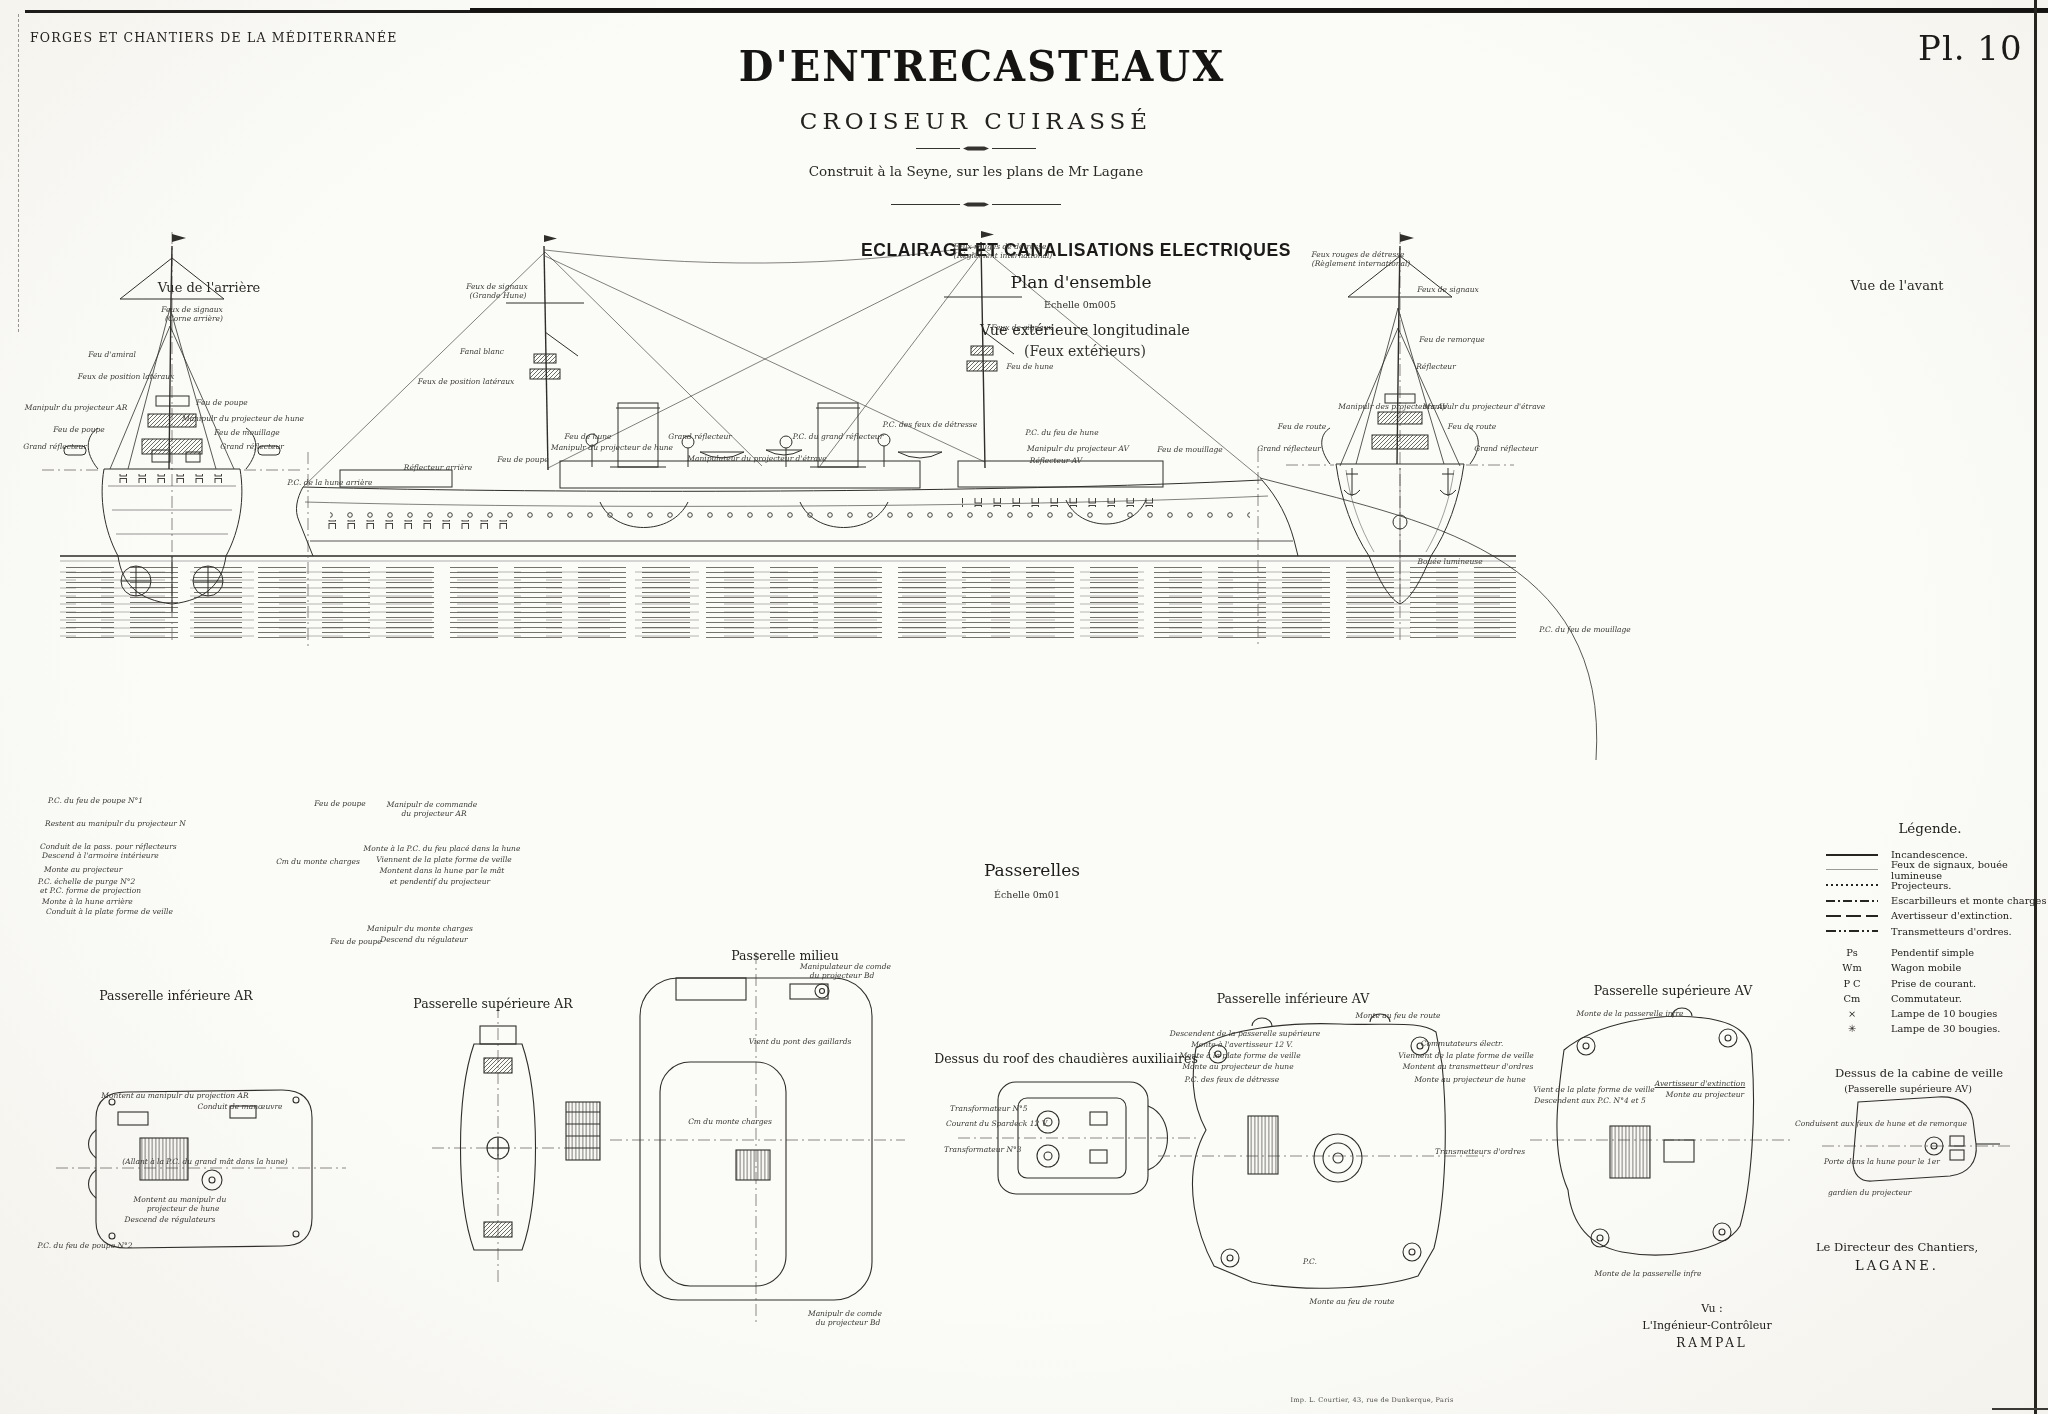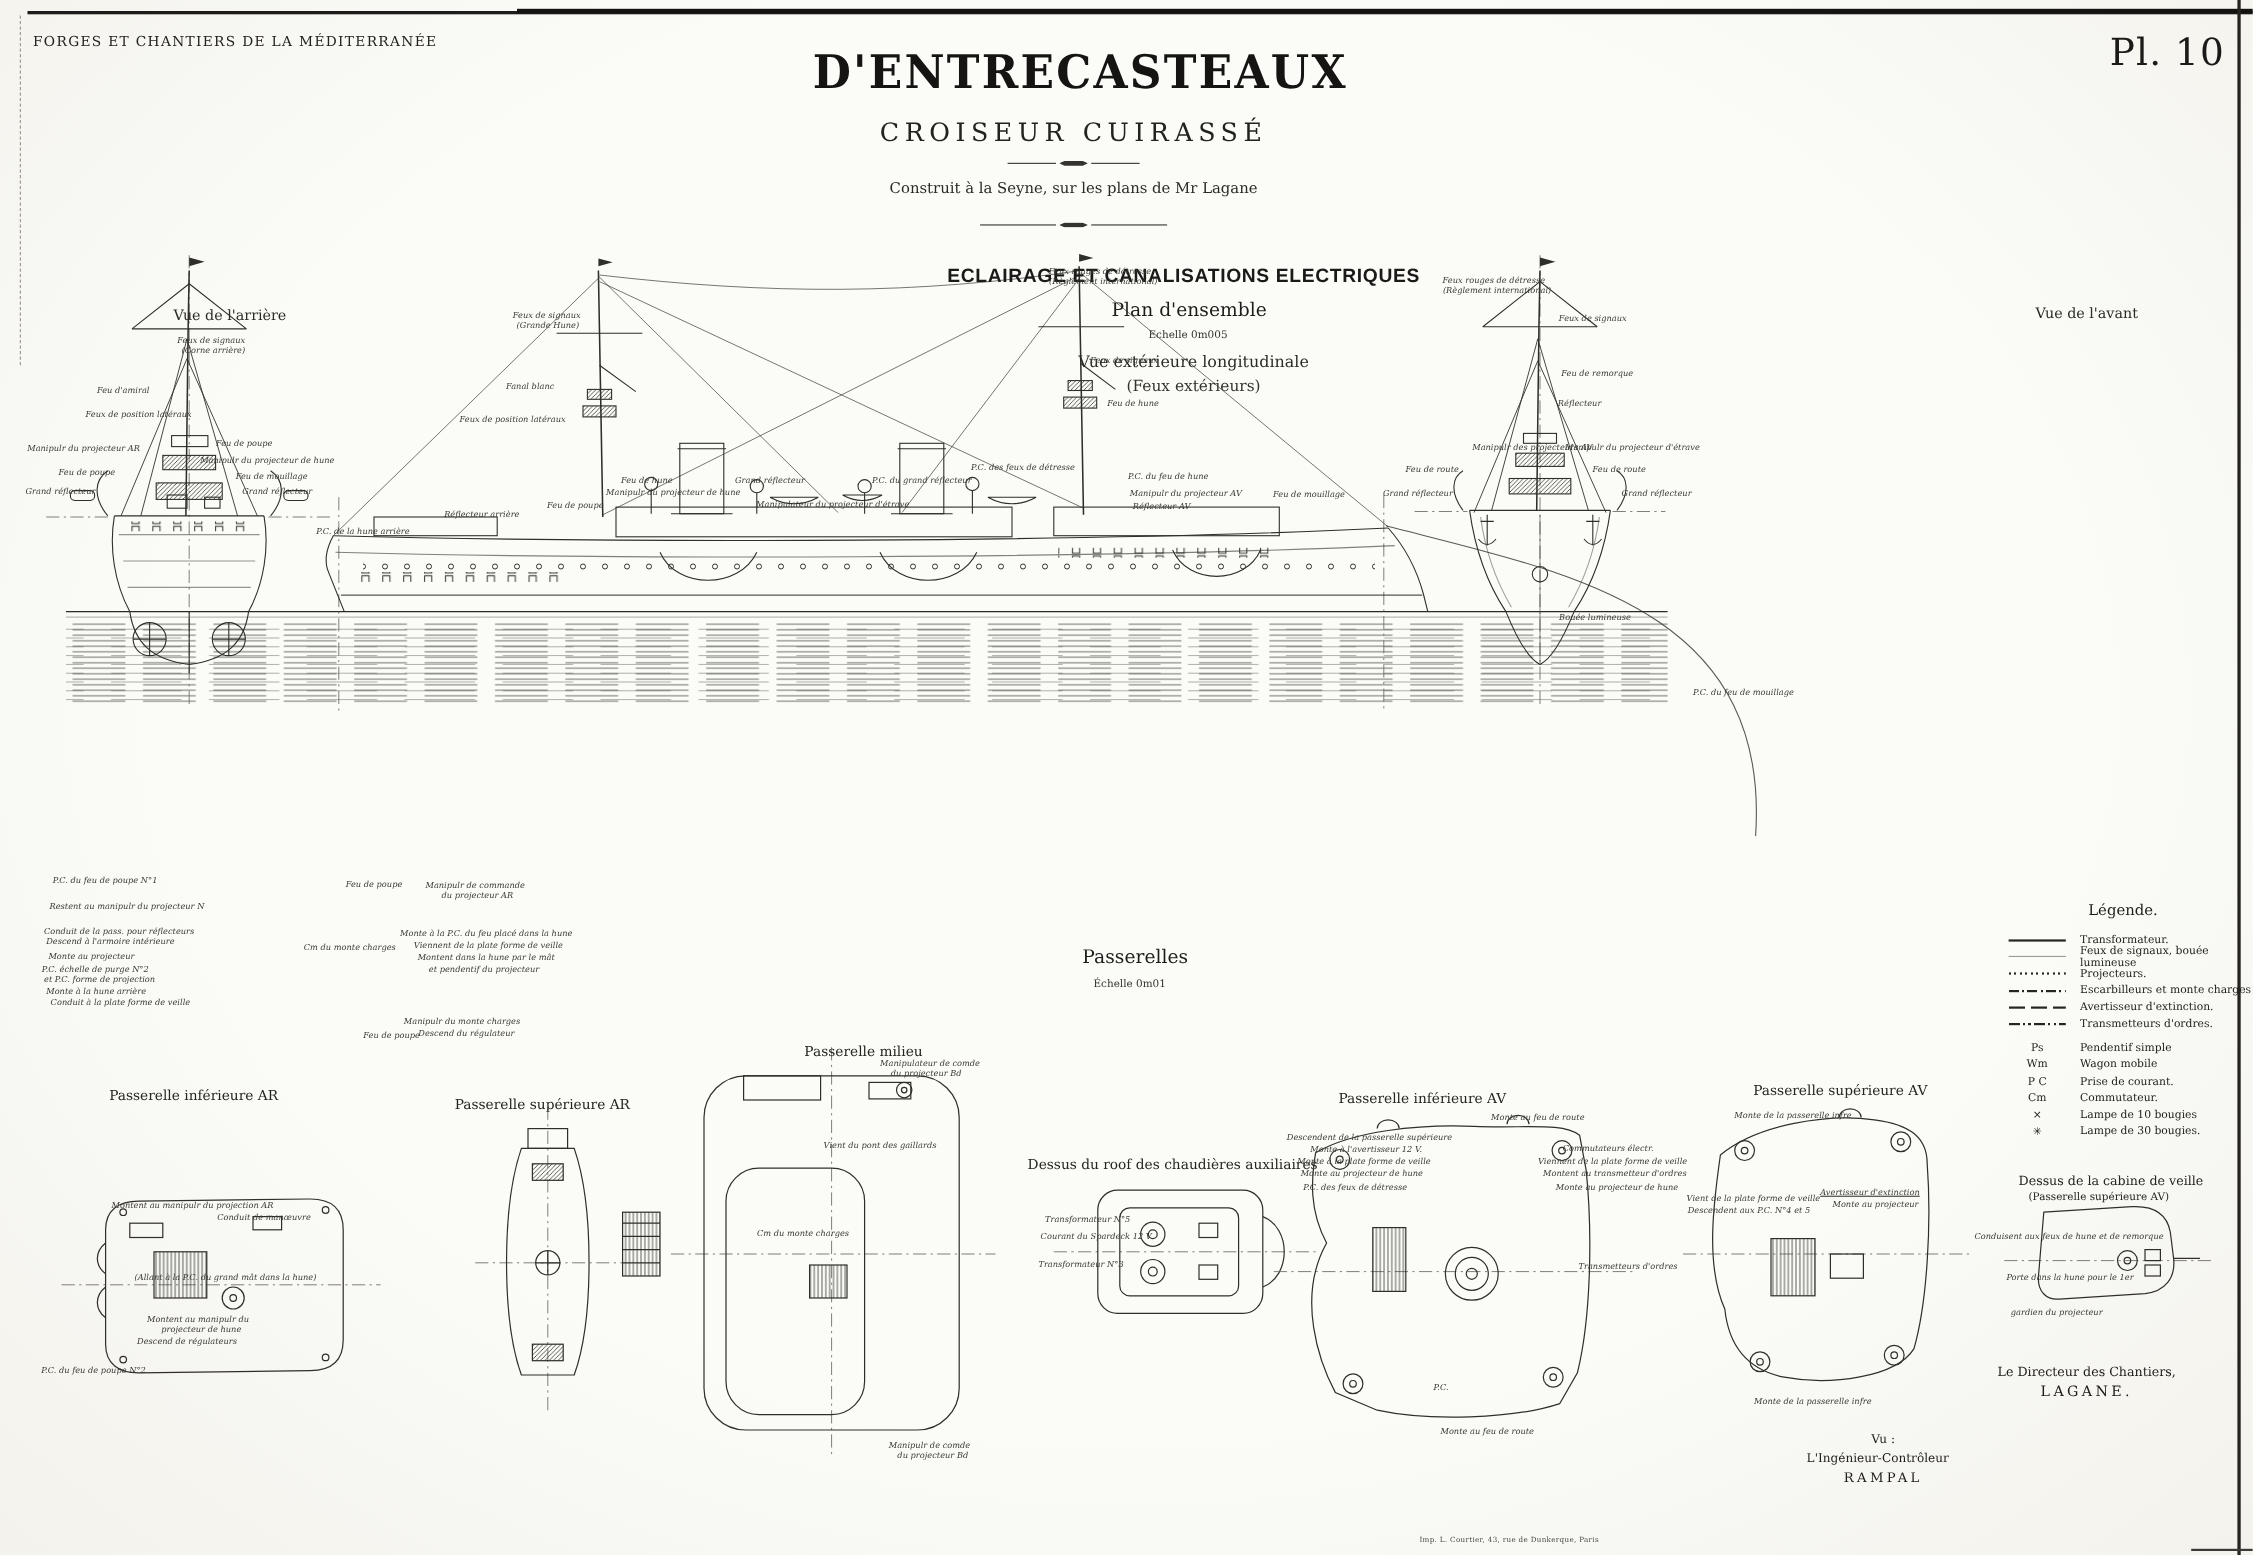--- a/index.html
+++ b/index.html
@@ -313,21 +313,21 @@
 <div class="t view-sub" style="left:1085px;top:343px">(Feux extérieurs)</div>
 
 <div class="t side-label" style="left:209px;top:280px">Vue de l'arrière</div>
 <div class="t side-label" style="left:1897px;top:278px">Vue de l'avant</div>
 
 <div class="legend">
   <div class="legend-title">Légende.</div>
   <div>
       <div class="legend-row">
         <span class="legend-sym sym-solid"></span>
-        <span class="legend-label">Transformateur.</span>
+        <span class="legend-label">Incandescence.</span>
       </div>
       <div class="legend-row">
         <span class="legend-sym sym-signaux"></span>
         <span class="legend-label">Feux de signaux, bouée lumineuse</span>
       </div>
       <div class="legend-row">
         <span class="legend-sym sym-dotted"></span>
         <span class="legend-label">Projecteurs.</span>
       </div>
       <div class="legend-row">

